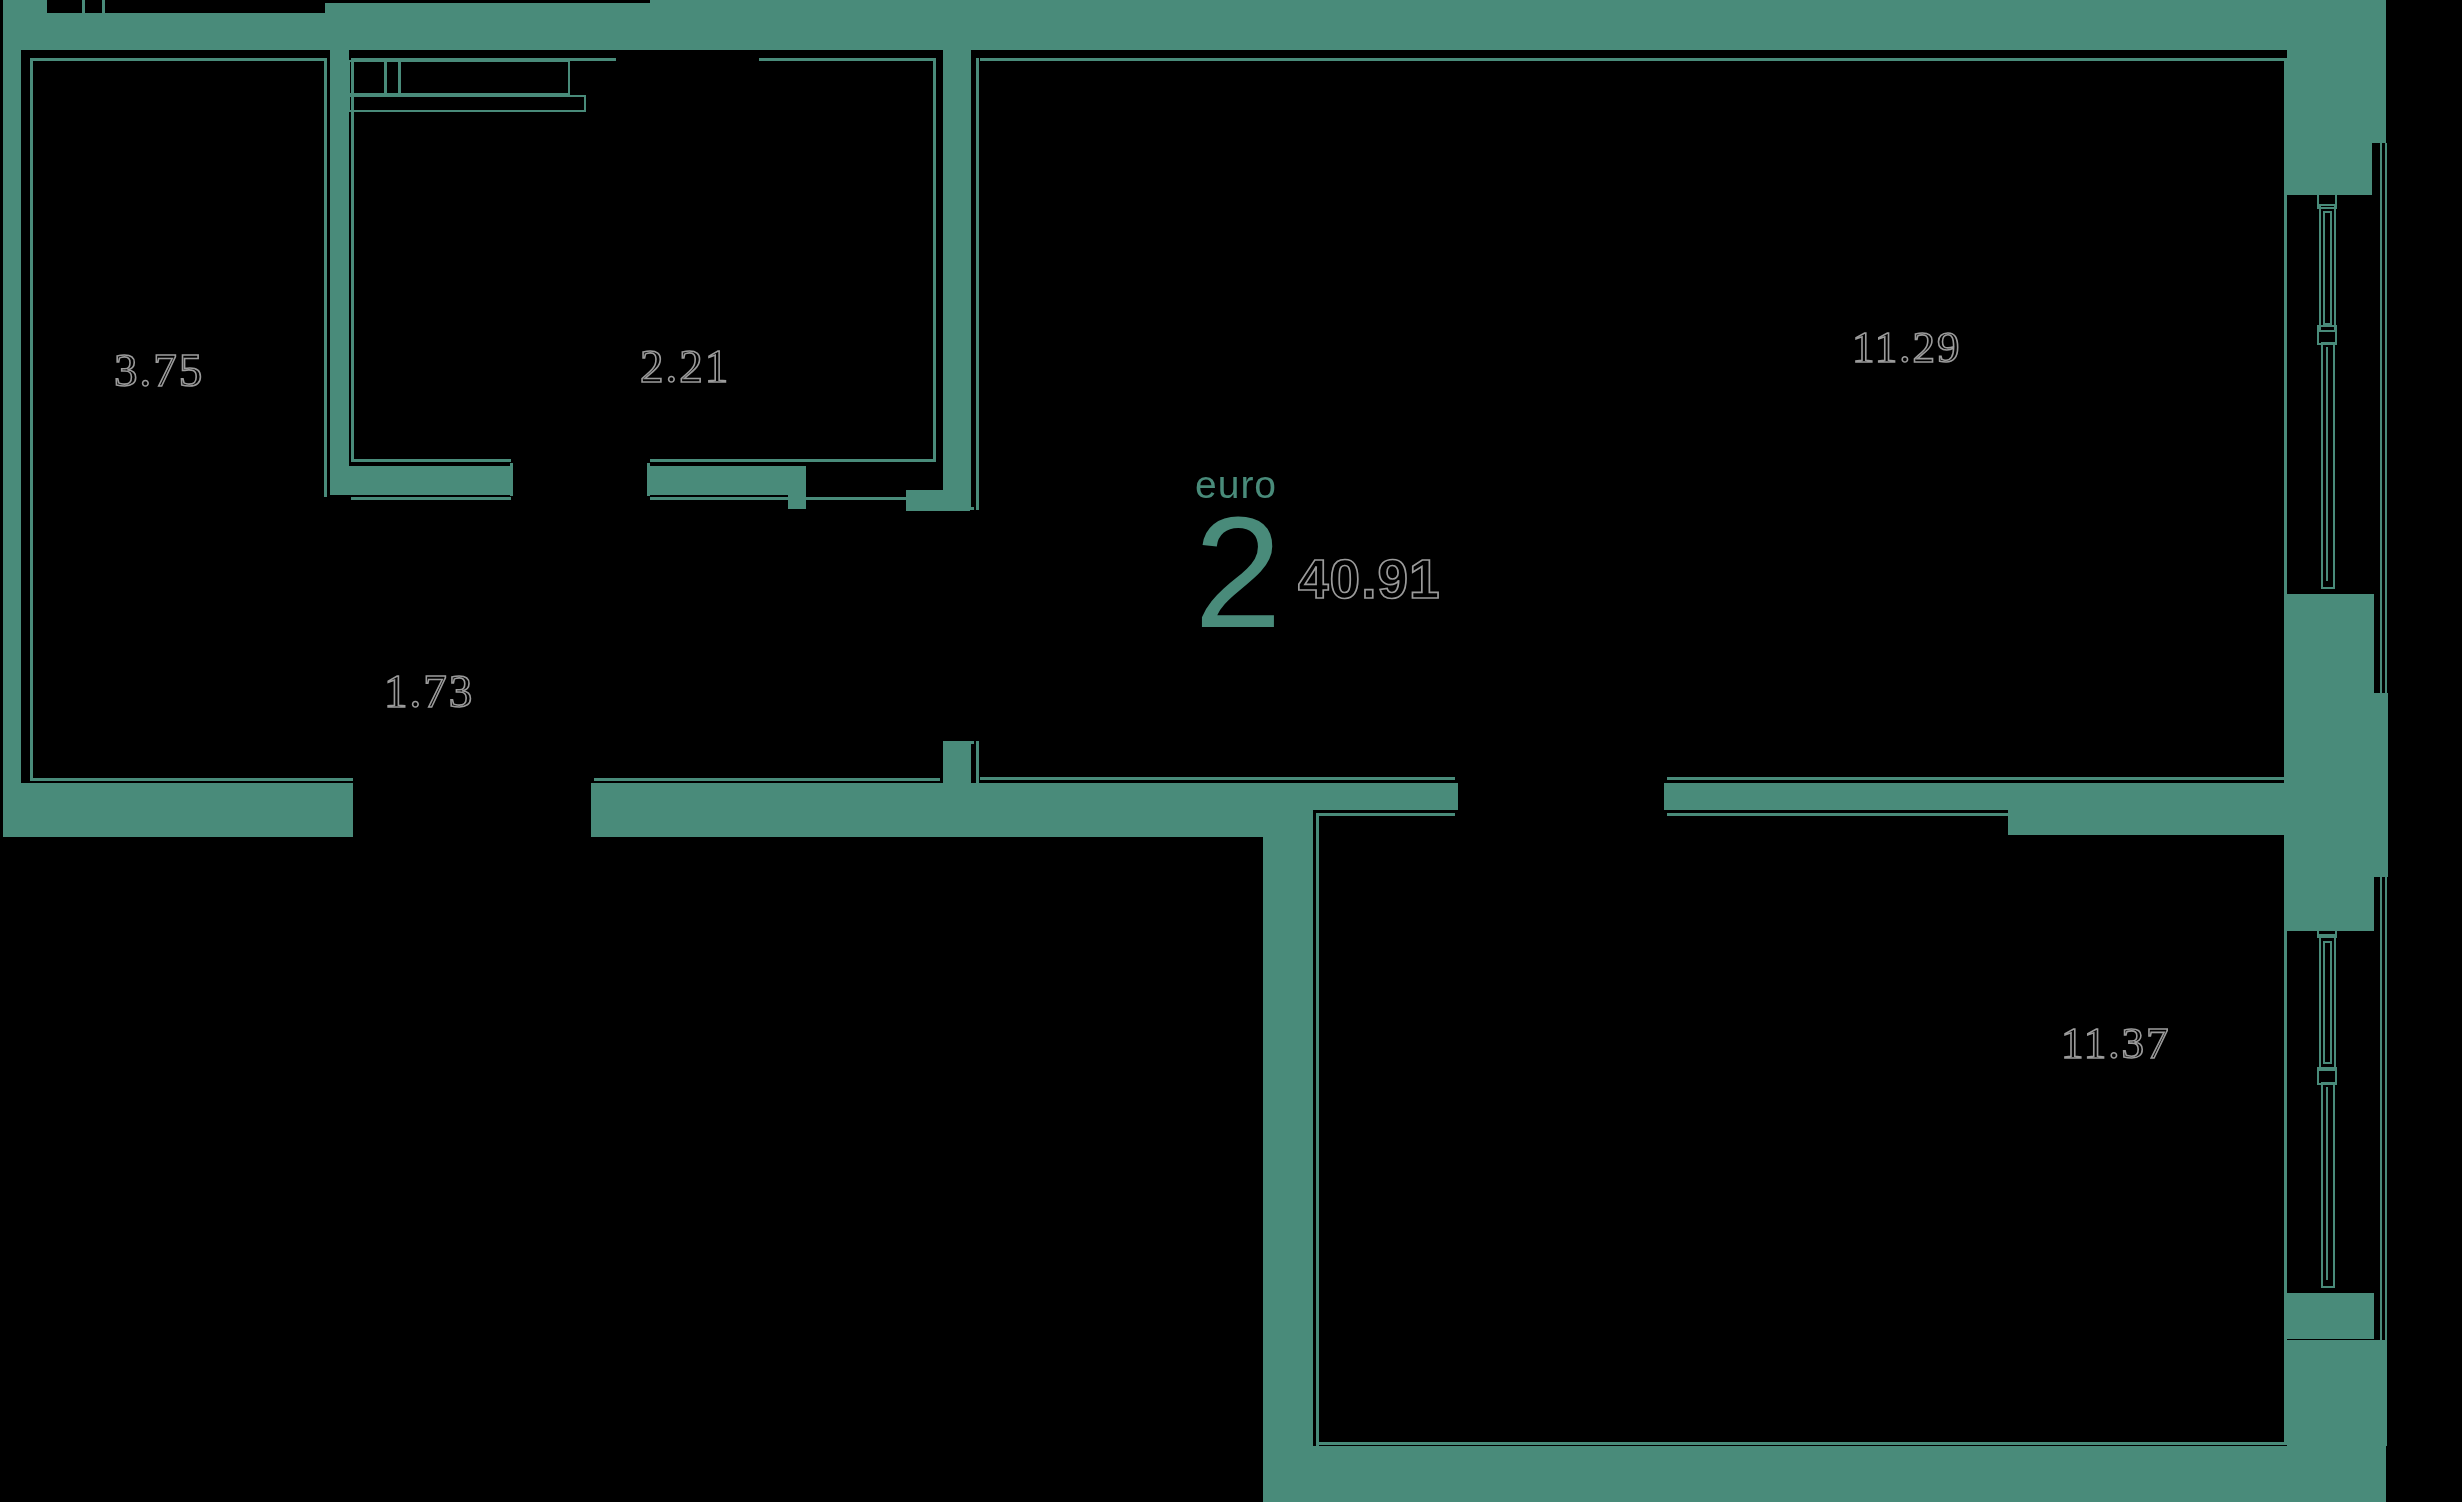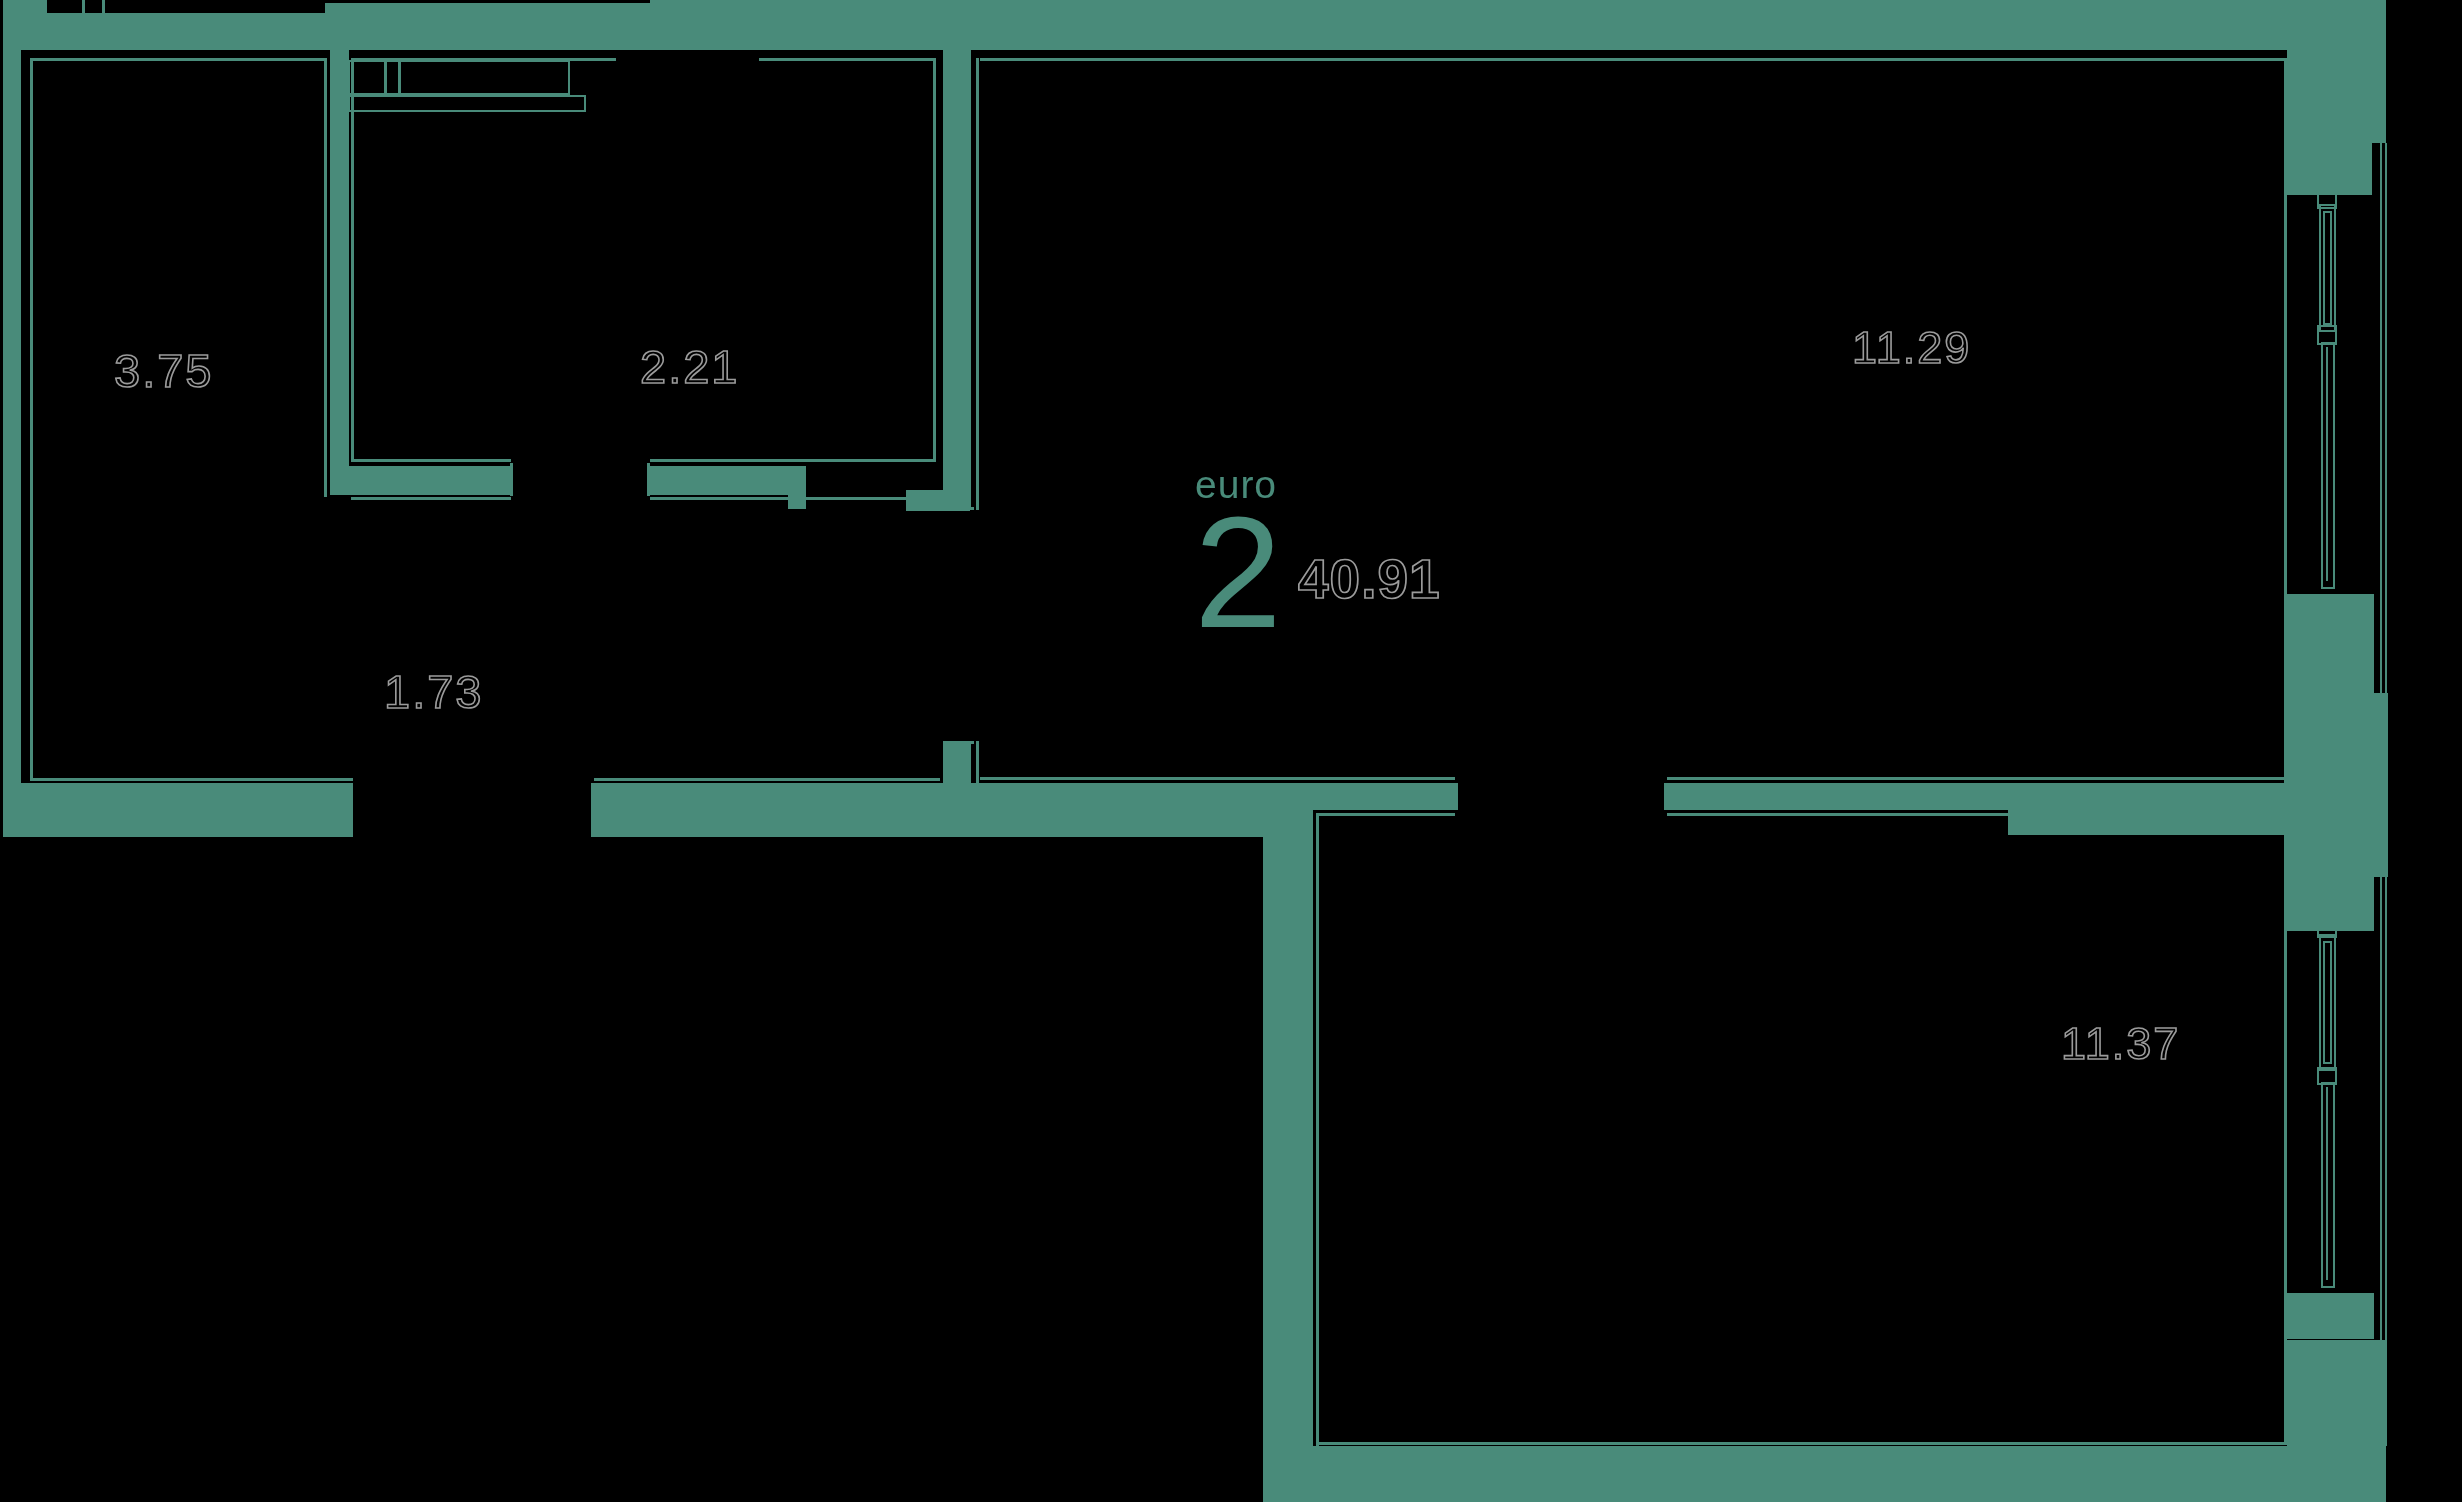--- a/index.html
+++ b/index.html
@@ -15,20 +15,21 @@
   .blk{position:absolute;background:#000;}
   .frame{position:absolute;border:2px solid var(--wall,#498b7a);background:transparent;}
   .area-label{
     position:absolute;
     color:#000;
     -webkit-text-stroke:1.6px var(--outline,#9b9b9b);
     font-size:46px;
     letter-spacing:2px;
     line-height:1;
     white-space:nowrap;
+    font-family:Liberation Serif, serif;
   }
   .euro-word{
     position:absolute;
     color:var(--wall,#498b7a);
     font-size:39px;
     letter-spacing:1px;
     line-height:1;
   }
   .euro-num{
     position:absolute;

